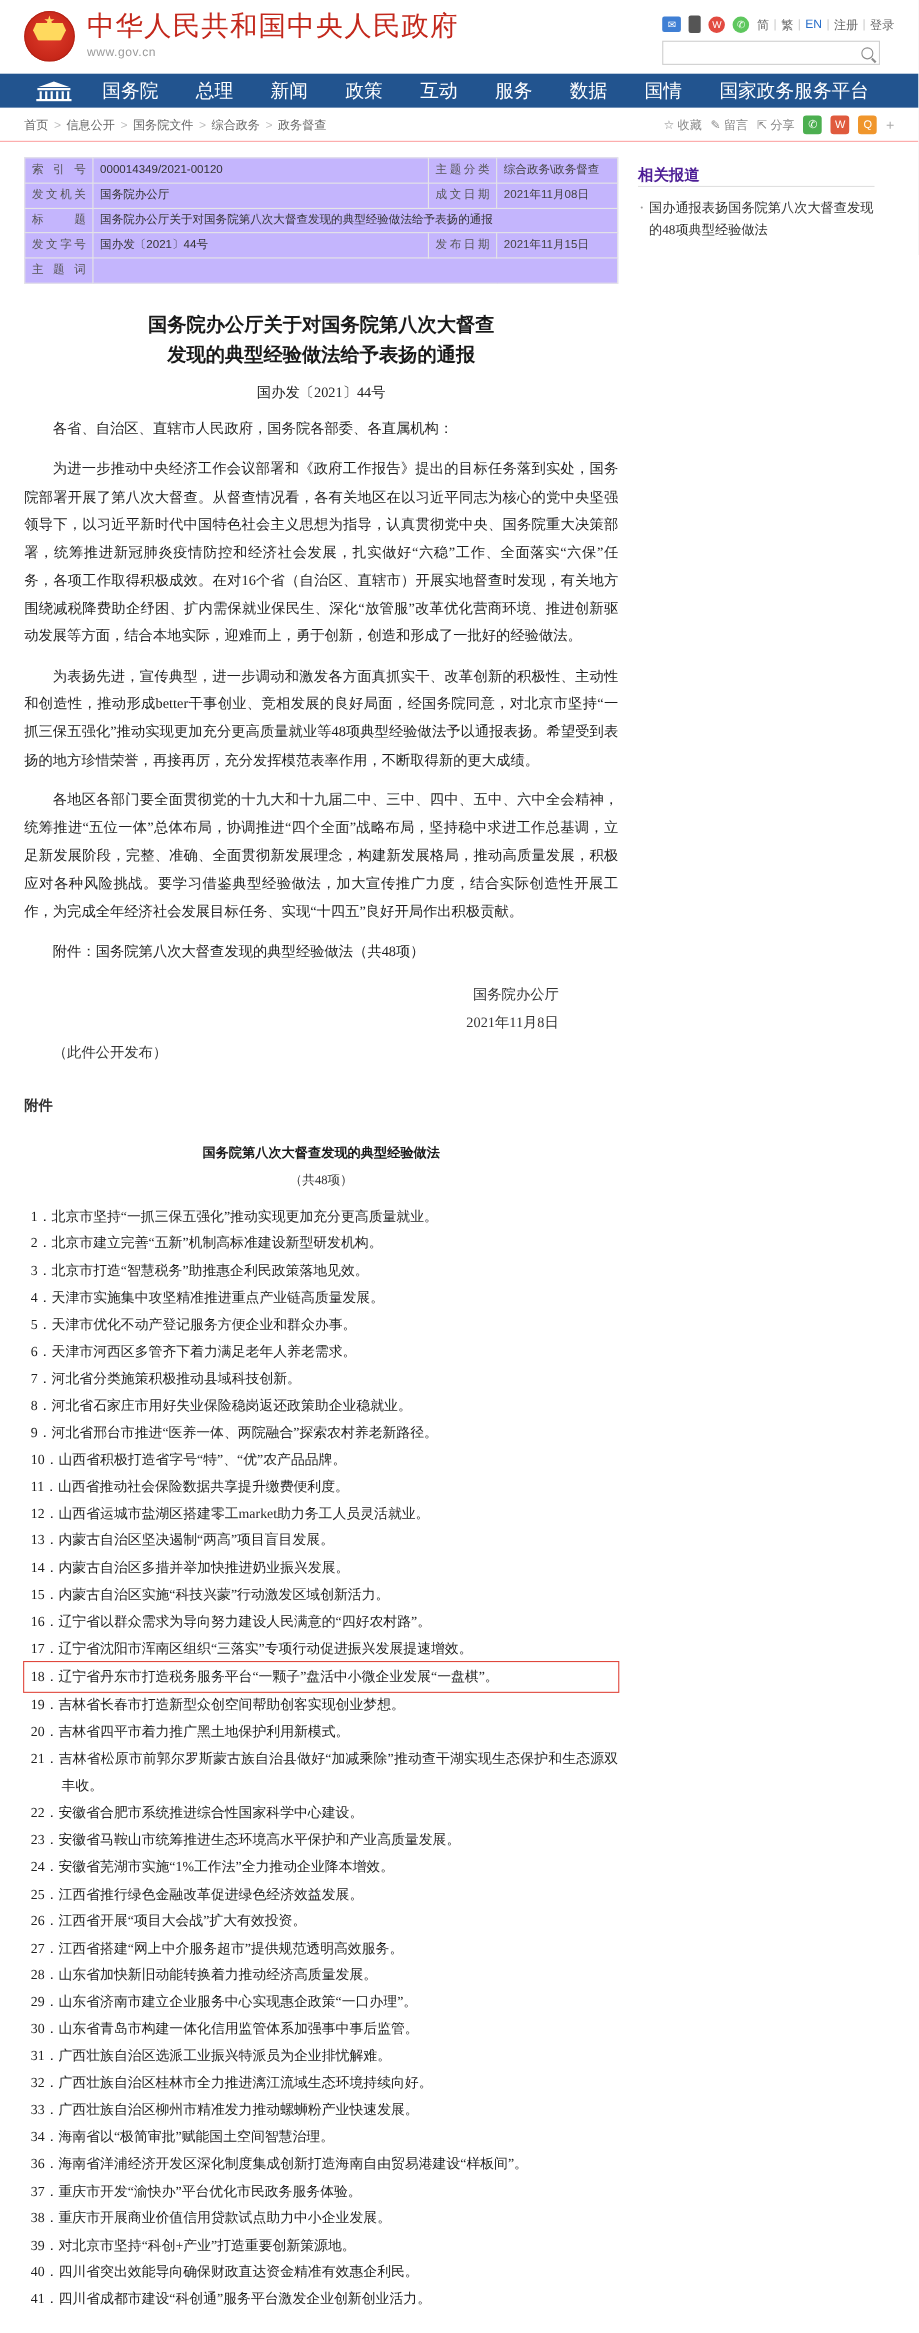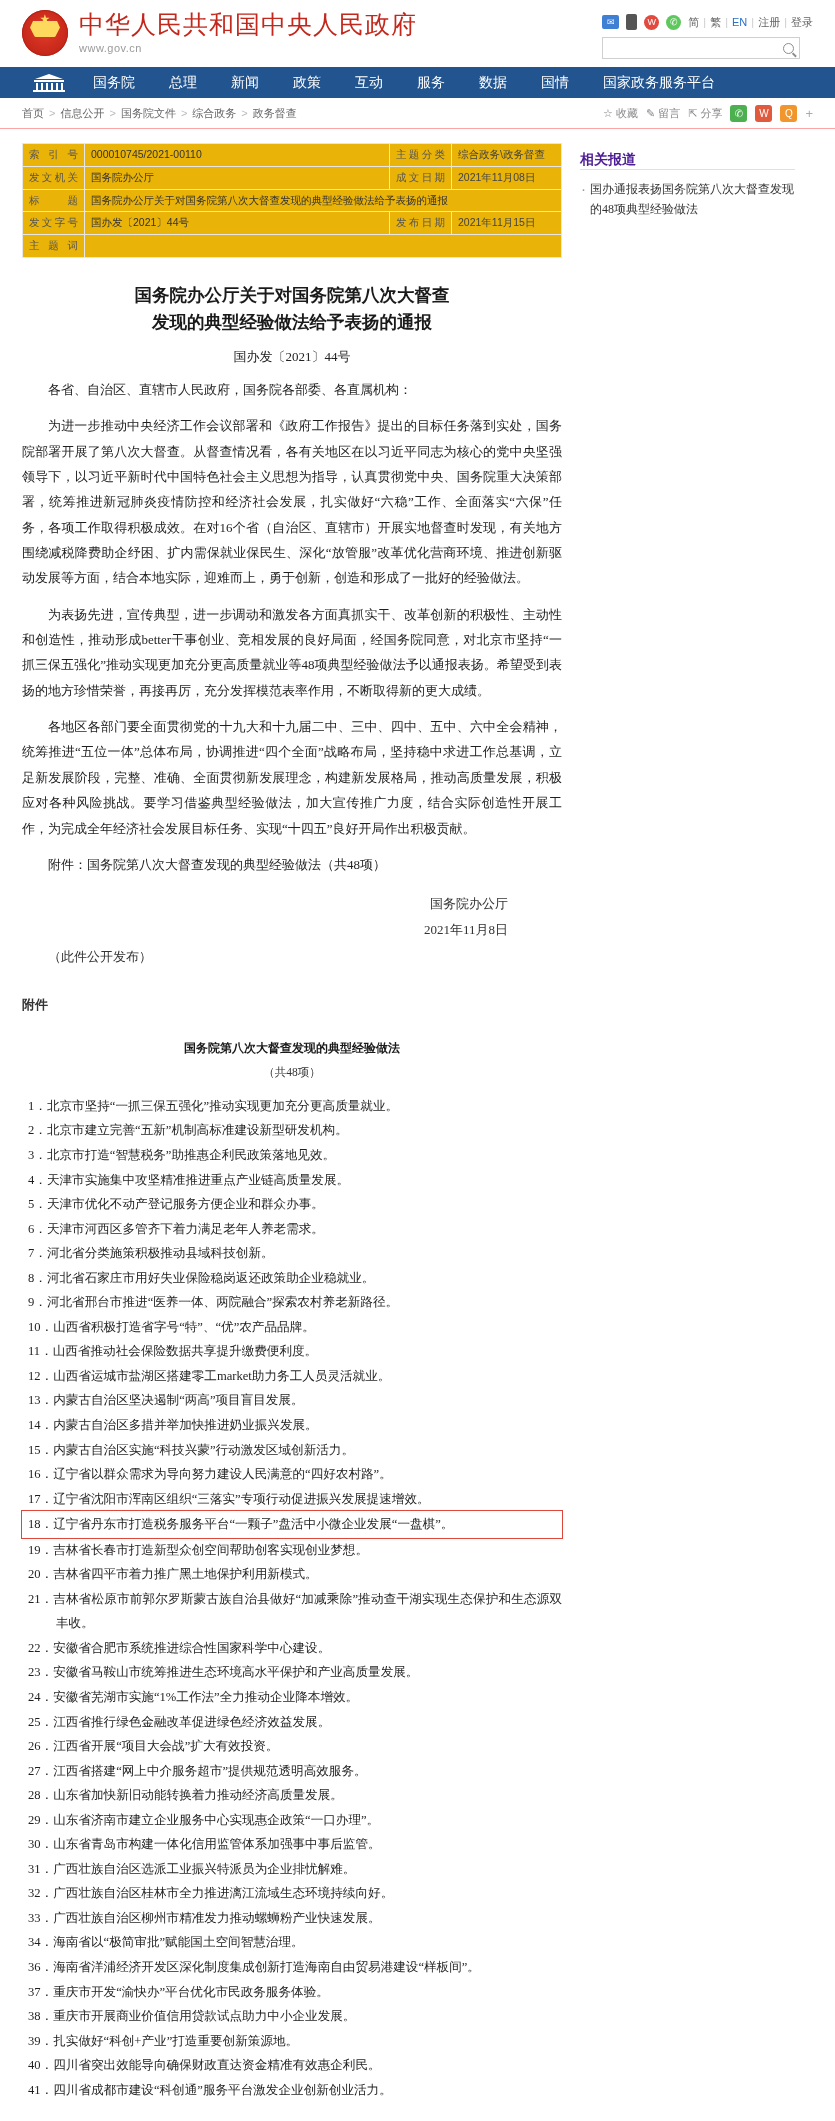--- a/index.html
+++ b/index.html
@@ -71,21 +71,21 @@
   .navbar {
     background: #22548f; height: 31px; display: flex; align-items: stretch;
     padding: 0 22px; color: #fff;
   }
   .nav-home {
     width: 54px; display: flex; align-items: center; justify-content: center;
   }
   .nav-home svg { display: block; }
   .navbar ul { list-style: none; margin: 0; padding: 0; display: flex; }
   .navbar li {
-    font-size: 14px; color: #fff; padding: 0 17px; display: flex; align-items: center;
+    font-size: 17px; color: #fff; padding: 0 17px; display: flex; align-items: center;
     cursor: pointer; white-space: nowrap;
   }
 
   
   .crumbbar {
     display: flex; align-items: center; justify-content: space-between;
     padding: 7px 22px 6px 22px; border-bottom: 1px solid #fca5a5; background: #fff;
   }
   .crumbs { font-size: 11px; color: #666; }
   .crumbs a { color: #666; text-decoration: none; }
@@ -99,21 +99,21 @@
   .plus { color: #aaa; font-size: 13px; }
 
   
   .content { display: flex; padding: 14px 22px 30px 22px; gap: 18px; align-items: flex-start; }
   .col-main { width: 540px; flex: none; }
   .col-side { width: 215px; flex: none; padding-top: 8px; }
 
   
   .metatable {
     width: 100%; border-collapse: collapse; font-size: 10.5px; color: #444;
-    border: 1px solid #e0e0e0; background: #eab308;
+    border: 1px solid #e0e0e0; background: #c4b5fd;
   }
   .metatable td { border: 1px solid #e6e6e6; padding: 3px 6px; line-height: 1.5; }
   .metatable td.lbl { width: 62px; color: #555; text-align: justify; text-align-last: justify; }
   .metatable td.val { color: #333; }
   .metatable td.lbl2 { width: 62px; color: #555; text-align: justify; text-align-last: justify;}
   .metatable td.val2 { width: 110px; }
 
   
   .doc { margin-top: 24px; }
   .doc h1 {
@@ -247,21 +247,21 @@
   </div>
 
   <div class="content">
 
     <div class="col-main">
 
       <table class="metatable">
         <tbody>
             <tr>
           <td class="lbl">索 引 号</td>
-          <td class="val">000010745/2021-00110</td>
+          <td class="val">000014349/2021-00120</td>
           <td class="lbl2">主题分类</td>
           <td class="val2">综合政务\政务督查</td>
         </tr>
         <tr>
           <td class="lbl">发文机关</td>
           <td class="val">国务院办公厅</td>
           <td class="lbl2">成文日期</td>
           <td class="val2">2021年11月08日</td>
         </tr>
         <tr>
@@ -335,21 +335,21 @@
             <li><span class="num">28．</span><span>山东省加快新旧动能转换着力推动经济高质量发展。</span></li>
             <li><span class="num">29．</span><span>山东省济南市建立企业服务中心实现惠企政策“一口办理”。</span></li>
             <li><span class="num">30．</span><span>山东省青岛市构建一体化信用监管体系加强事中事后监管。</span></li>
             <li><span class="num">31．</span><span>广西壮族自治区选派工业振兴特派员为企业排忧解难。</span></li>
             <li><span class="num">32．</span><span>广西壮族自治区桂林市全力推进漓江流域生态环境持续向好。</span></li>
             <li><span class="num">33．</span><span>广西壮族自治区柳州市精准发力推动螺蛳粉产业快速发展。</span></li>
             <li><span class="num">34．</span><span>海南省以“极简审批”赋能国土空间智慧治理。</span></li>
             <li><span class="num">36．</span><span>海南省洋浦经济开发区深化制度集成创新打造海南自由贸易港建设“样板间”。</span></li>
             <li><span class="num">37．</span><span>重庆市开发“渝快办”平台优化市民政务服务体验。</span></li>
             <li><span class="num">38．</span><span>重庆市开展商业价值信用贷款试点助力中小企业发展。</span></li>
-            <li><span class="num">39．</span><span>扎实做好“科创+产业”打造重要创新策源地。</span></li>
+            <li><span class="num">39．</span><span>对北京市坚持“科创+产业”打造重要创新策源地。</span></li>
             <li><span class="num">40．</span><span>四川省突出效能导向确保财政直达资金精准有效惠企利民。</span></li>
             <li><span class="num">41．</span><span>四川省成都市建设“科创通”服务平台激发企业创新创业活力。</span></li>
           </ol>
       </div>
     </div>
 
     <div class="col-side">
       <div class="side-title">相关报道</div>
       <ul class="side-list">
         <li><a>国办通报表扬国务院第八次大督查发现的48项典型经验做法</a></li>

